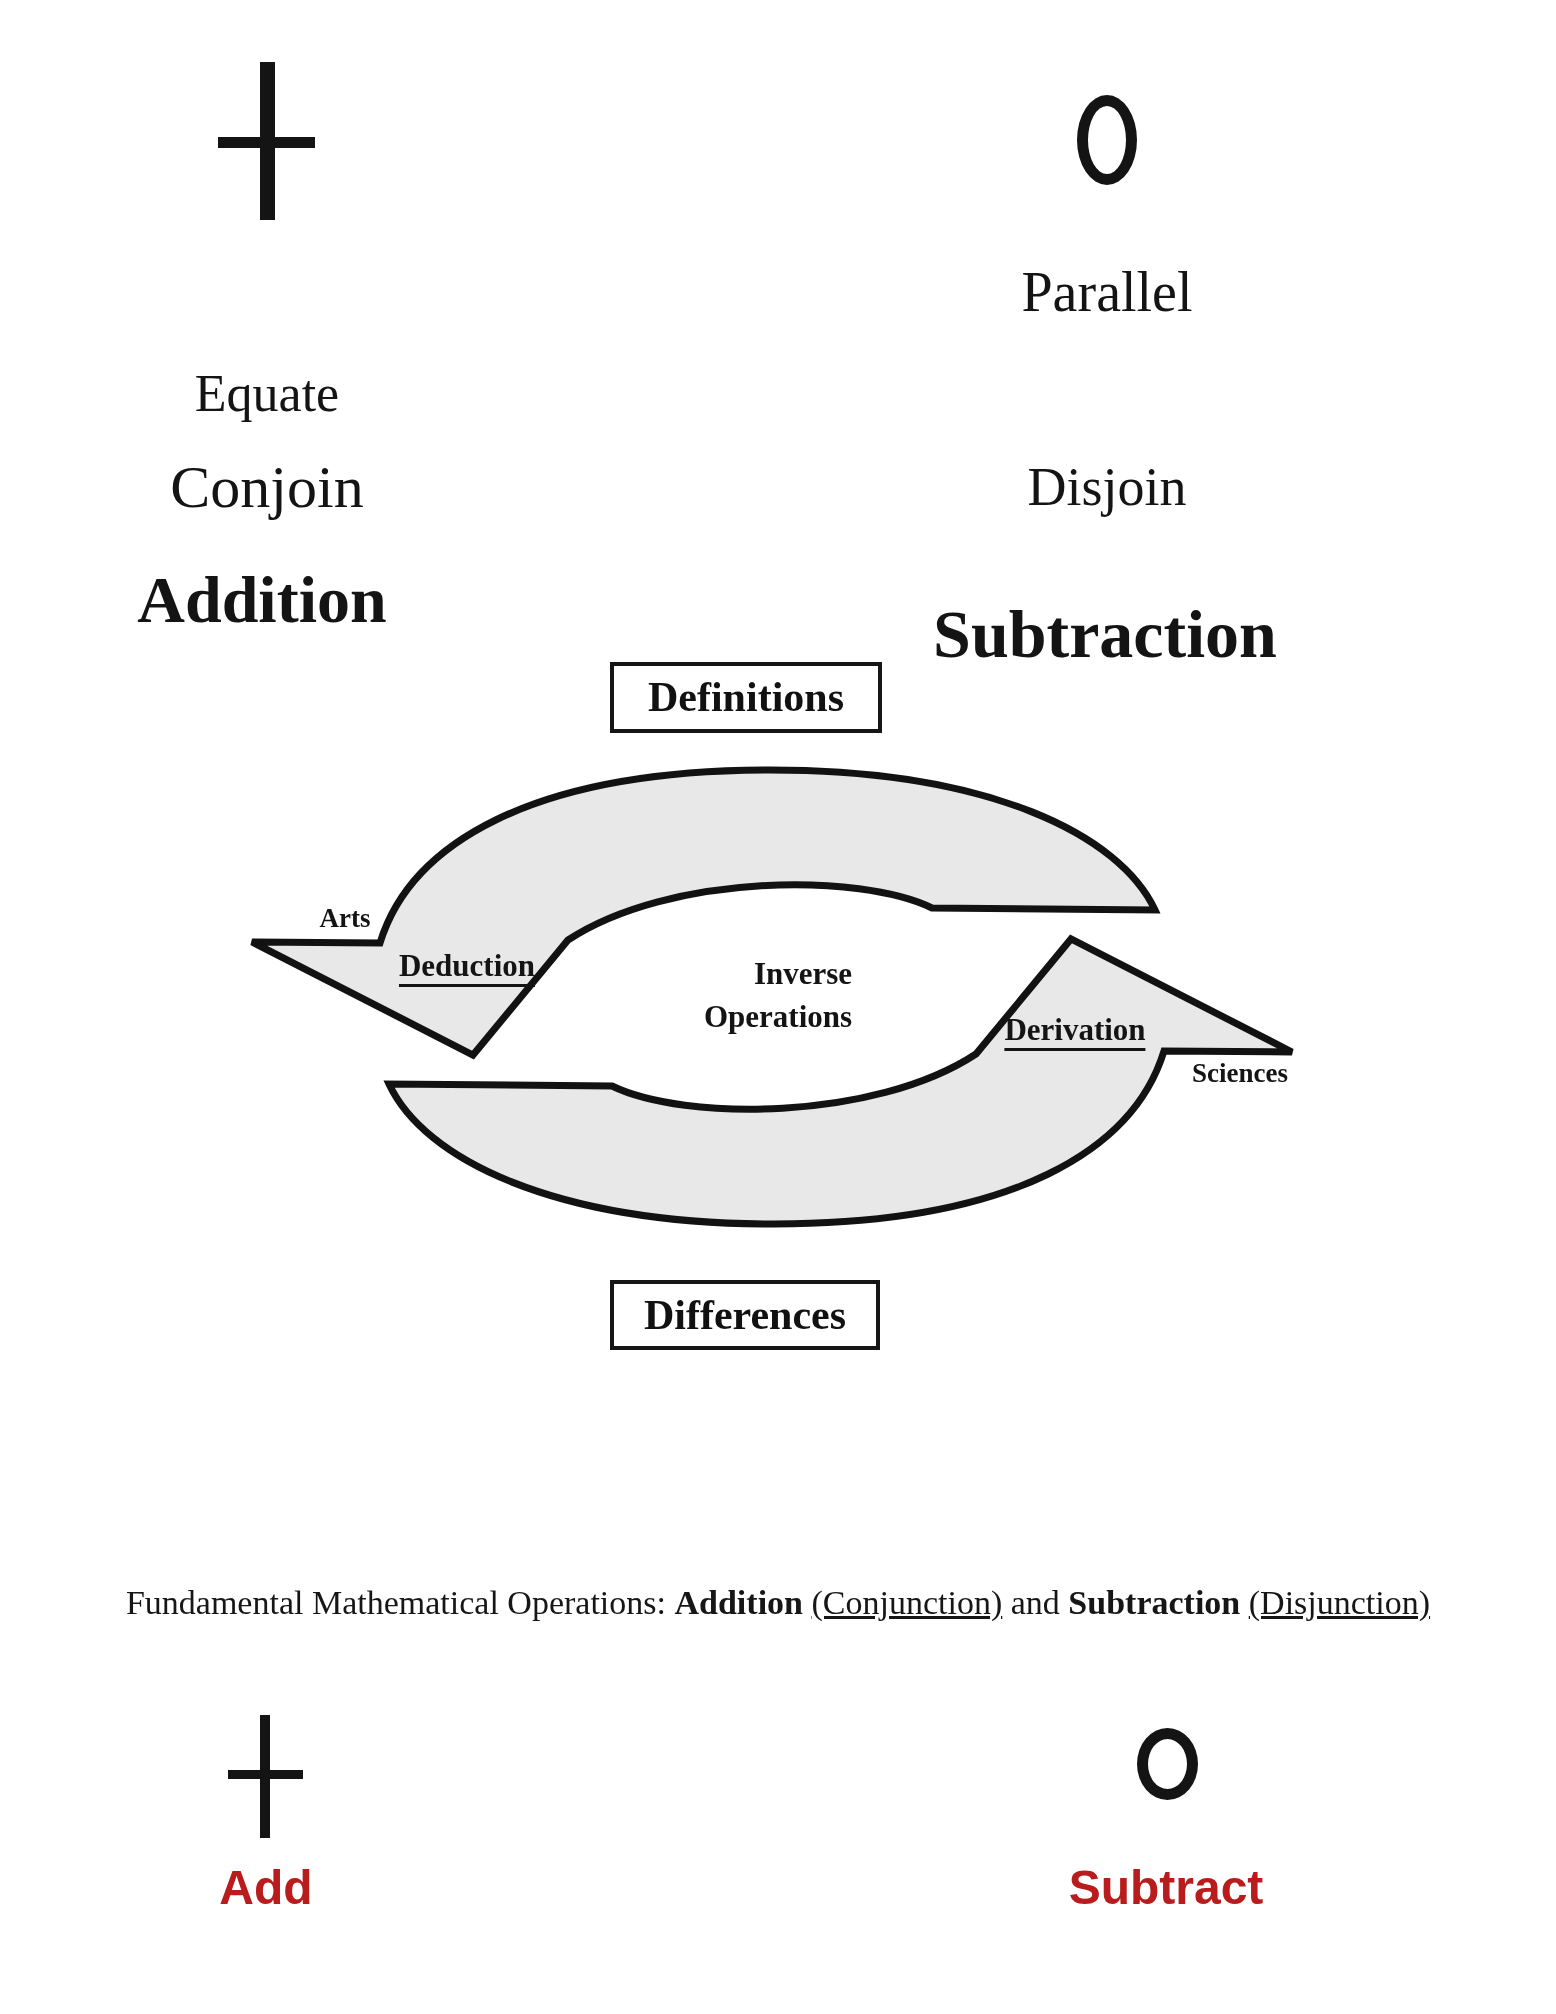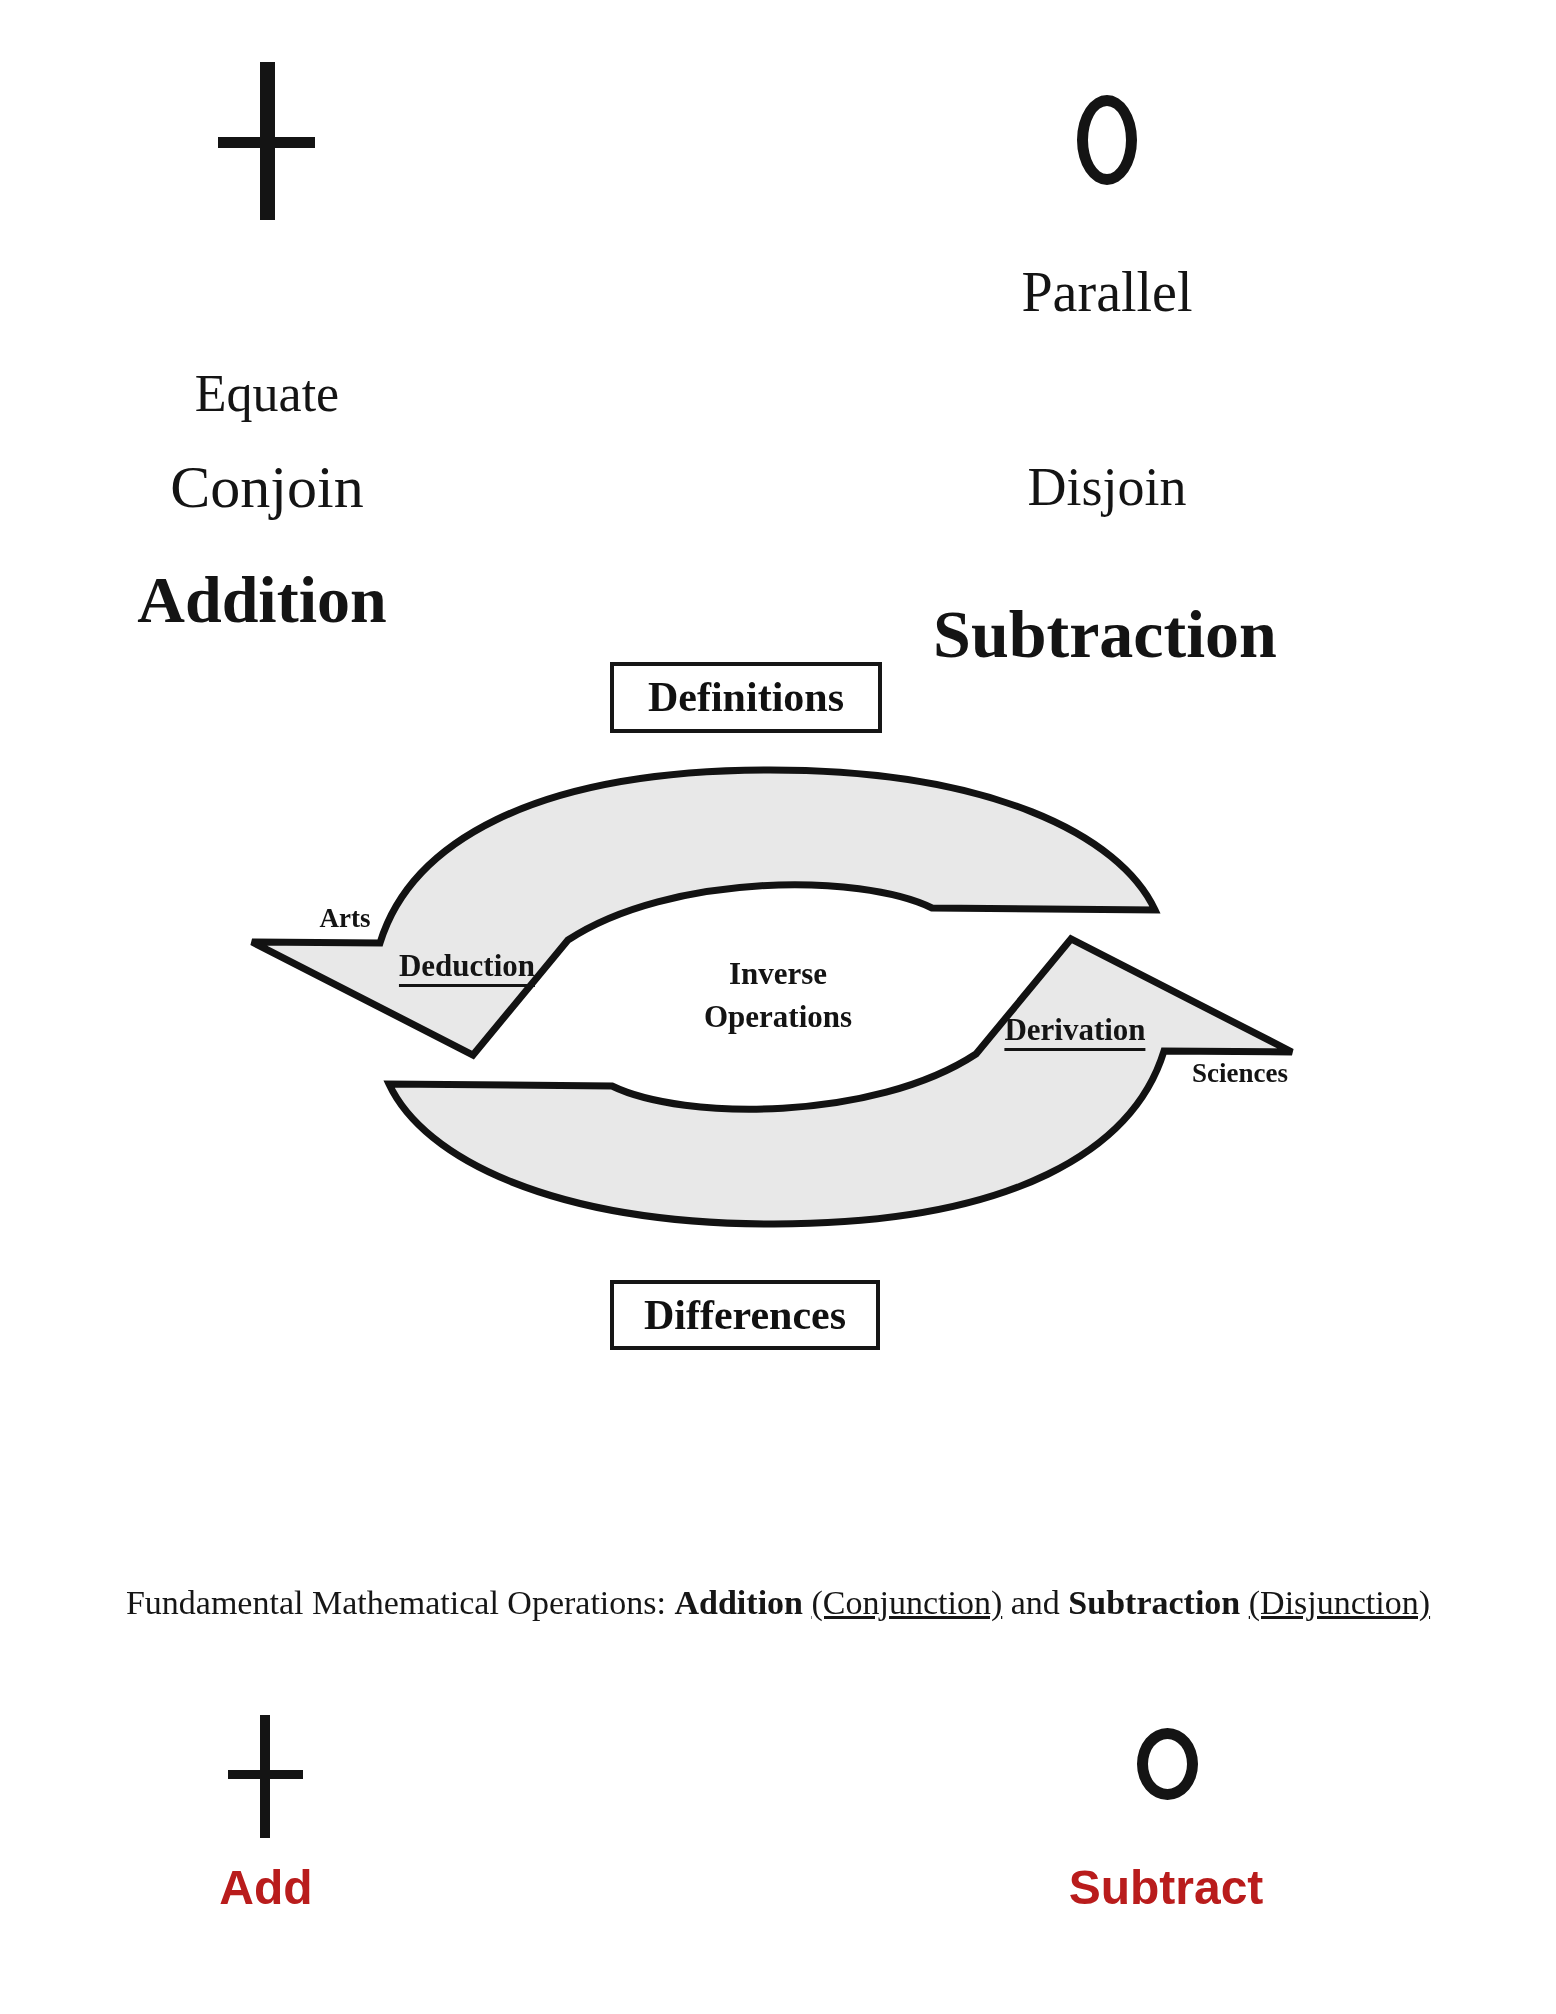--- a/index.html
+++ b/index.html
@@ -25,21 +25,21 @@
     width:100%;text-align:center;font-size:34px;color:#161616;
     font-family:"Liberation Serif", serif;
     margin-top:6px;
   }
   #caption .b{font-weight:bold;}
   #caption .u{text-decoration:underline;}
   .bottom-label{
     font-family:"Liberation Sans", sans-serif;font-weight:bold;
     font-size:48px;color:#b91c1c;
   }
-  .center-2line{text-align:center;line-height:43px;}
+  .center-2line{text-align:right;line-height:43px;}
 </style>
 </head>
 <body>
 
 <div id="page">
 
   <div class="abs bar" style="left:260px;top:62px;width:15px;height:158px;"></div>
   <div class="abs bar" style="left:218px;top:137px;width:97px;height:11px;"></div>
 
   <div class="abs cx serifline" style="left:267px;top:356px;font-size:52px;margin-top:8px;">Equate</div>

